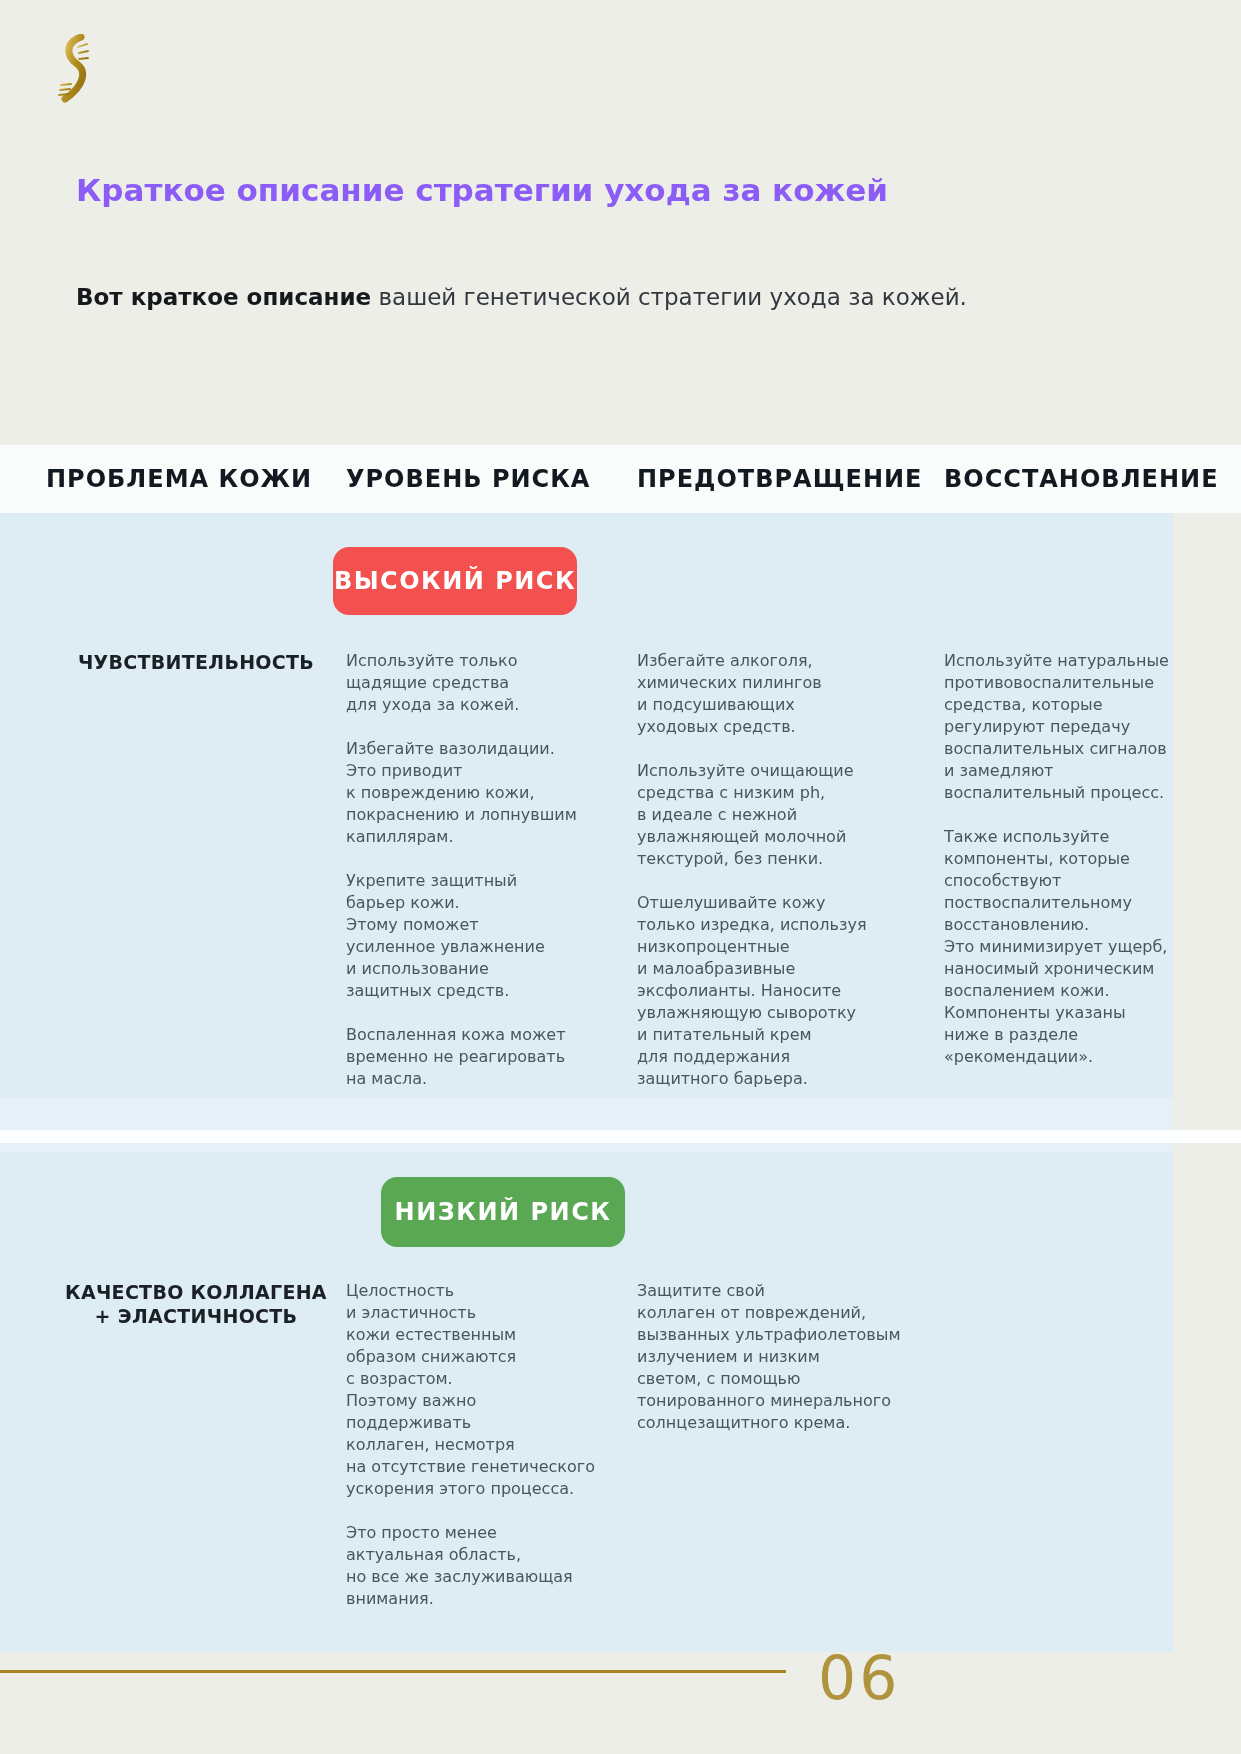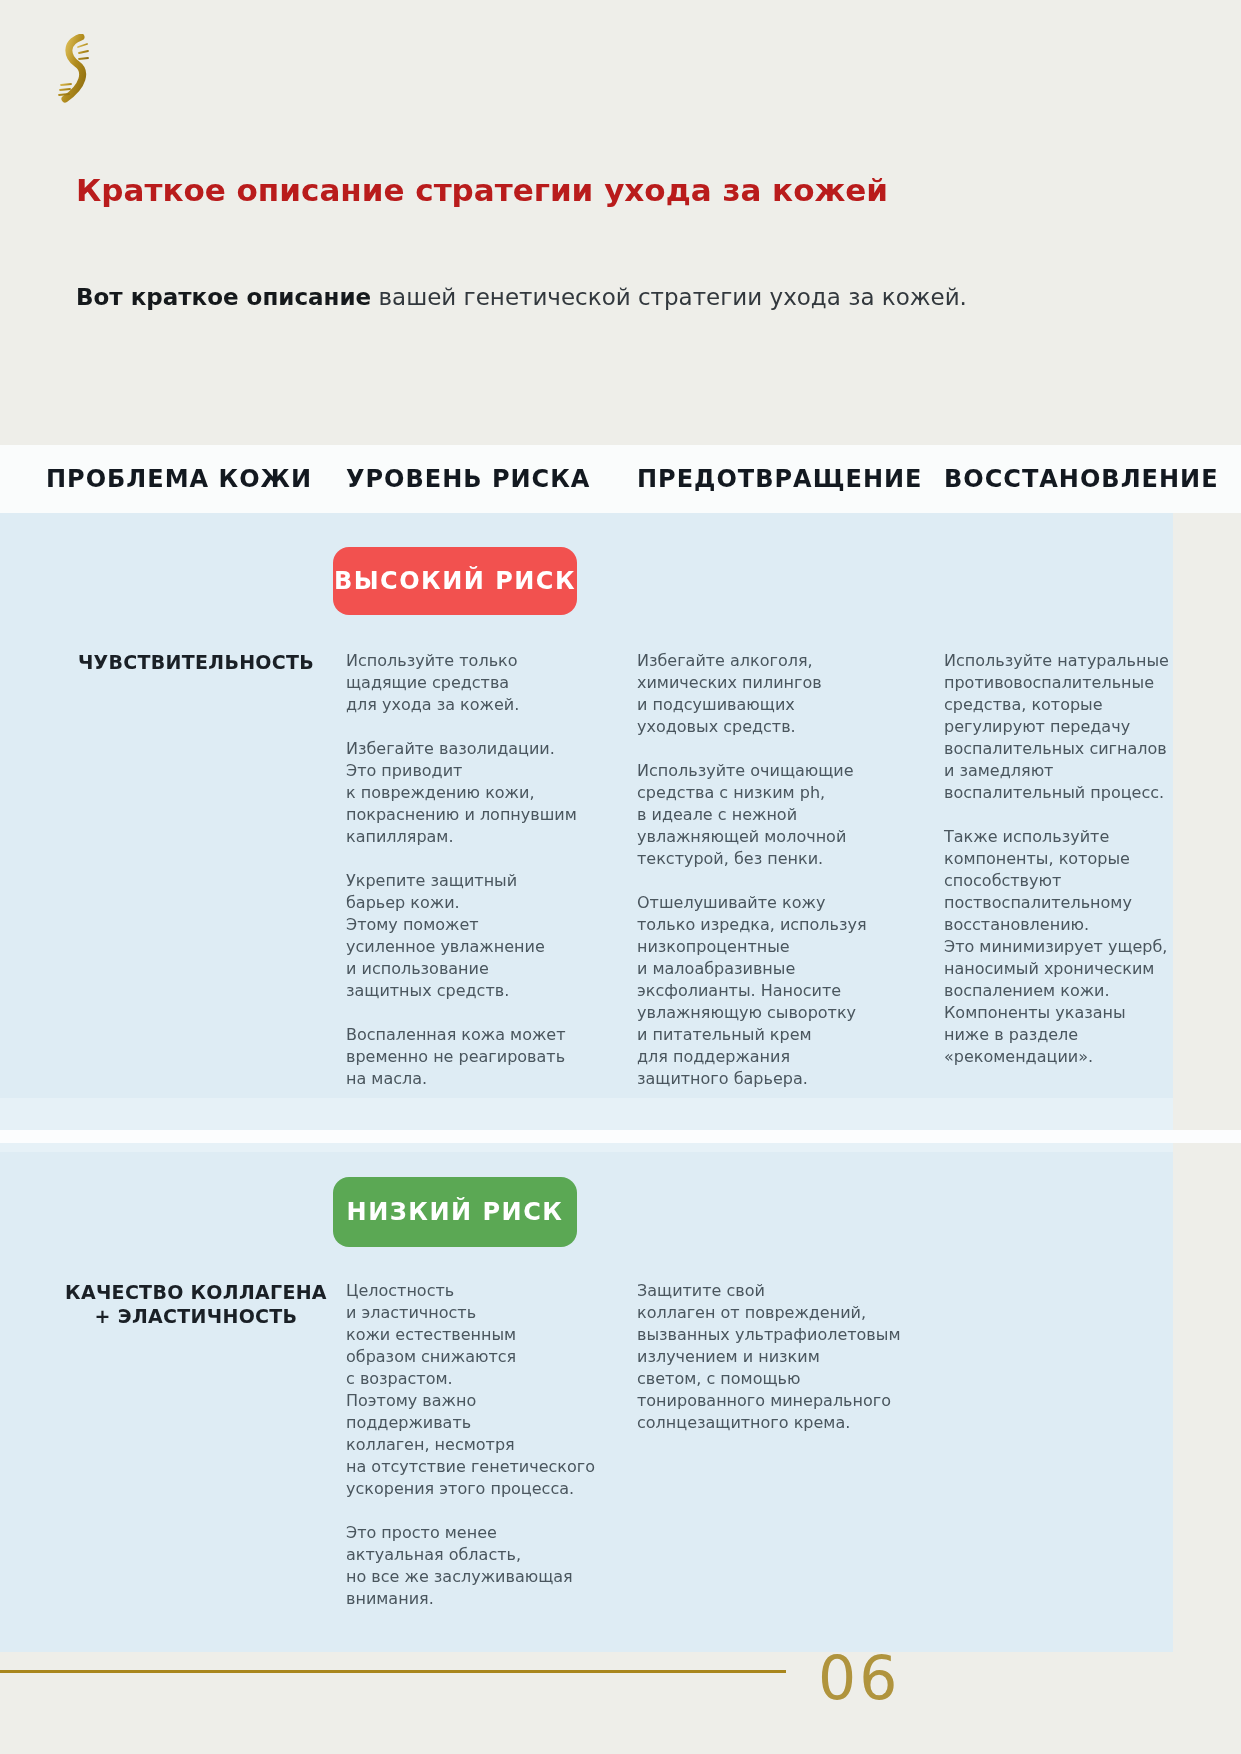--- a/index.html
+++ b/index.html
@@ -9,21 +9,21 @@
     background:#EEEEE9; overflow:hidden;
   }
   
   .logo { position:absolute; left:54px; top:34px; width:36px; height:70px; }
   .title {
     position:absolute; left:76px; top:104px;
     font-size:52px; font-weight:bold; letter-spacing:-0.5px; color:#15181B;
   }
   .subtitle {
     position:absolute; left:76px; top:172px;
-    font-size:31px; font-weight:bold; color:#b91c1c;
+    font-size:31px; font-weight:bold; color:#8b5cf6;
   }
   .intro {
     position:absolute; left:76px; width:1080px;
     font-size:23px; line-height:36px; color:#32383D; white-space:pre-line;
   }
   .intro b { color:#15191C; }
   .intro.p1 { top:256px; }
   .intro.p2 { top:308px; }
 
   
@@ -170,21 +170,21 @@
 воспалением кожи.
 Компоненты указаны
 ниже в разделе
 «рекомендации».</div>
     </div>
   </div>
 
   <div class="white-gap"></div>
 
   <div class="section s2">
-    <div class="badge low" style="background: rgb(91, 168, 84);">НИЗКИЙ РИСК</div>
+    <div class="badge low" style="background: rgb(91, 168, 84); margin-left: 48px;">НИЗКИЙ РИСК</div>
     <div class="row grid">
       <div class="problem">КАЧЕСТВО КОЛЛАГЕНА
 + ЭЛАСТИЧНОСТЬ</div>
       <div class="cell">Целостность
 и эластичность
 кожи естественным
 образом снижаются
 с возрастом.
 Поэтому важно
 поддерживать

